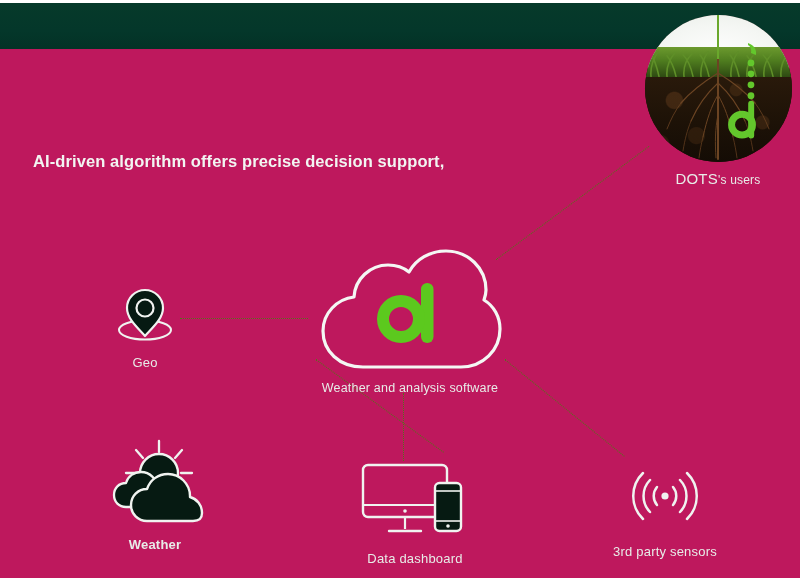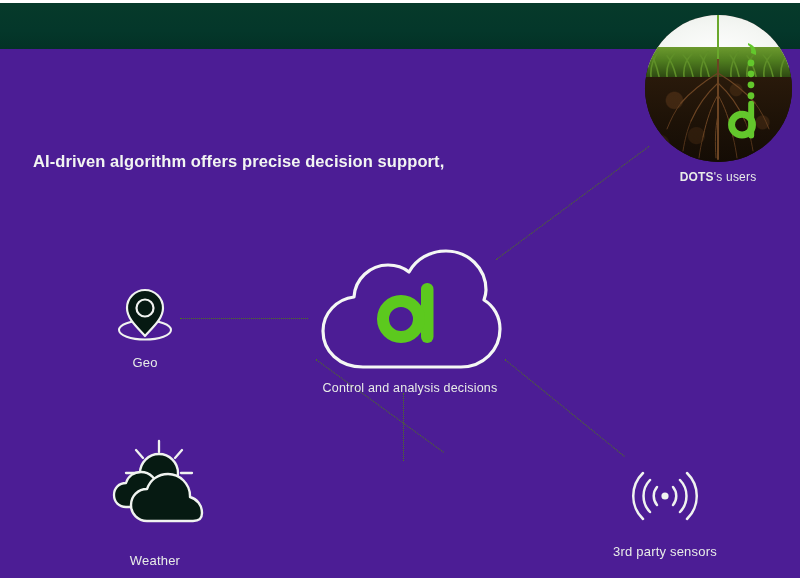--- a/index.html
+++ b/index.html
@@ -6,21 +6,21 @@
   body{
     width:800px;height:584px;
     background:#ffffff;
     font-family:"Liberation Sans", sans-serif;
     overflow:hidden;
   }
   #slide{
     position:absolute;
     left:0;top:3px;
     width:800px;height:575px;
-    background:#4c1d95;
+    background:#be185d;
     overflow:hidden;
   }
   #top-band{
     position:absolute;left:0;top:0;width:800px;height:46px;
     background:linear-gradient(180deg,#063a2a 0%,#04372a 60%,#033226 100%);
   }
 
   
   #headline{
     position:absolute;left:33px;top:147px;width:470px;
@@ -48,21 +48,21 @@
   .icon-wrap{position:relative;margin:0 auto;}
 
   
   #cloud-node{left:305px;top:246px;width:210px;}
   #cloud-node .caption{margin-top:6px;font-size:12.5px;}
   .cloud-svg{display:block;margin:0 auto;}
 
   
   #sensor-node{left:633px;top:12px;width:170px;}
   #sensor-node .caption{margin-top:8px;font-size:12px;}
-  #sensor-node .caption b{font-weight:bold;font-size:12px;}
+  #sensor-node .caption b{font-weight:normal;font-size:15px;}
   .photo{
     position:relative;width:147px;height:147px;border-radius:50%;
     margin:0 auto;overflow:hidden;
     background:#1b1008;
   }
   .ph-sky{position:absolute;left:0;top:0;width:100%;height:36%;
     background:radial-gradient(ellipse at 50% 80%,#ffffff 0%,#f4f6f3 55%,#e7ebe4 100%);}
   .ph-grass{position:absolute;left:0;top:22%;width:100%;height:20%;
     background:linear-gradient(180deg,#6c9a2e 0%,#4f7d1f 45%,#2e4a12 100%);}
   .ph-grassblades{position:absolute;left:0;top:20%;width:100%;height:22%;}
@@ -78,21 +78,21 @@
   .ph-stem{position:absolute;left:50%;top:0;width:2.5px;height:42%;
     margin-left:-1.2px;background:#6aa82c;}
   .ph-logo{position:absolute;right:20%;top:16%;width:34px;height:84%;}
 
   
   #geo-node{left:100px;top:280px;width:90px;}
   #geo-node .caption{margin-top:8px;}
 
   
   #weather-node{left:95px;top:432px;width:120px;}
-  #weather-node .caption{margin-top:22px;}
+  #weather-node .caption{margin-top:6px;font-weight:bold;}
 
   
   #dash-node{left:345px;top:458px;width:140px;}
   #dash-node .caption{margin-top:8px;}
 
   
   #sensors3-node{left:595px;top:462px;width:140px;}
   #sensors3-node .caption{margin-top:13px;}
 </style>
 </head>
@@ -183,21 +183,21 @@
                C40 30 55 16 73 16 C81 16 88 18 94 23
                C101 10 115 2 131 2 C153 2 171 19 171 41
                C171 44 170 48 169 51
                C179 57 185 68 185 80 C185 101 168 118 146 118 Z" fill="none" stroke="#f4f7f4" stroke-width="3.2" stroke-linejoin="round"></path>
       <g fill="#5cc91e">
         <rect x="106" y="34" width="12.5" height="60" rx="6.2"></rect>
         <path d="M86 46 a24 24 0 1 0 0 48 a24 24 0 1 0 0 -48 Z
                  M86 58 a12 12 0 1 1 0 24 a12 12 0 1 1 0 -24 Z" fill-rule="evenodd"></path>
       </g>
     </svg>
-    <div class="caption">Control and analysis decisions</div>
+    <div class="caption">Weather and analysis software</div>
   </div>
 
   <div class="node" id="geo-node">
     <svg class="icon-wrap" width="80" height="60" viewBox="0 0 80 60">
       <ellipse cx="40" cy="47" rx="26" ry="9.5" fill="none" stroke="#f0f3f0" stroke-width="2"></ellipse>
       <path d="M40 7 C30 7 22 15 22 25 C22 36 33 45 40 53 C47 45 58 36 58 25 C58 15 50 7 40 7 Z" fill="#061a12" stroke="#f0f3f0" stroke-width="2.2" stroke-linejoin="round"></path>
       <circle cx="40" cy="25" r="8.5" fill="none" stroke="#f0f3f0" stroke-width="2.2"></circle>
     </svg>
     <div class="caption">Geo</div>
   </div>
@@ -217,20 +217,36 @@
       <path d="M26 72 C19 72 14 67 14 60 C14 53 19 48 26 48
                C28 41 34 37 41 37 C50 37 57 44 57 53 L57 54
                C63 55 68 61 68 68 C68 72 66 72 62 72 Z" fill="#061a12" stroke="#f0f3f0" stroke-width="2.3" stroke-linejoin="round"></path>
       <path d="M47 86 C38 86 31 79 31 70 C31 61 38 54 47 54
                C50 45 58 39 68 39 C80 39 90 49 90 61 L90 62
                C97 64 102 70 102 78 C102 84 99 86 93 86 Z" fill="#061a12" stroke="#f0f3f0" stroke-width="2.4" stroke-linejoin="round"></path>
     </svg>
     <div class="caption">Weather</div>
   </div>
 
+  <div class="node" id="dash-node">
+    <svg class="icon-wrap" width="112" height="78" viewBox="0 0 112 78">
+      <g fill="none" stroke="#f0f3f0" stroke-linejoin="round">
+        <rect x="4" y="4" width="84" height="52" rx="5" stroke-width="2.4"></rect>
+        <path d="M4 44 L88 44" stroke-width="2"></path>
+        <circle cx="46" cy="50" r="1.8" fill="#f0f3f0" stroke="none"></circle>
+        <path d="M46 56 L46 68" stroke-width="2.2"></path>
+        <path d="M30 70 L62 70" stroke-width="2.4" stroke-linecap="round"></path>
+        <rect x="76" y="22" width="26" height="48" rx="4.5" fill="#061a12" stroke-width="2.4"></rect>
+        <path d="M76 30 L102 30" stroke-width="1.6"></path>
+        <path d="M76 60 L102 60" stroke-width="1.6"></path>
+        <circle cx="89" cy="65" r="1.8" fill="#f0f3f0" stroke="none"></circle>
+      </g>
+    </svg>
+    <div class="caption">Data dashboard</div>
+  </div>
 
   <div class="node" id="sensors3-node">
     <svg class="icon-wrap" width="86" height="62" viewBox="0 0 86 62">
       <g fill="none" stroke="#f0f3f0" stroke-width="2.5" stroke-linecap="round">
         <path d="M51 22 A14 14 0 0 1 51 40"></path>
         <path d="M58 15 A23 23 0 0 1 58 47"></path>
         <path d="M65 8 A32 32 0 0 1 65 54"></path>
         <path d="M35 22 A14 14 0 0 0 35 40"></path>
         <path d="M28 15 A23 23 0 0 0 28 47"></path>
         <path d="M21 8 A32 32 0 0 0 21 54"></path>

